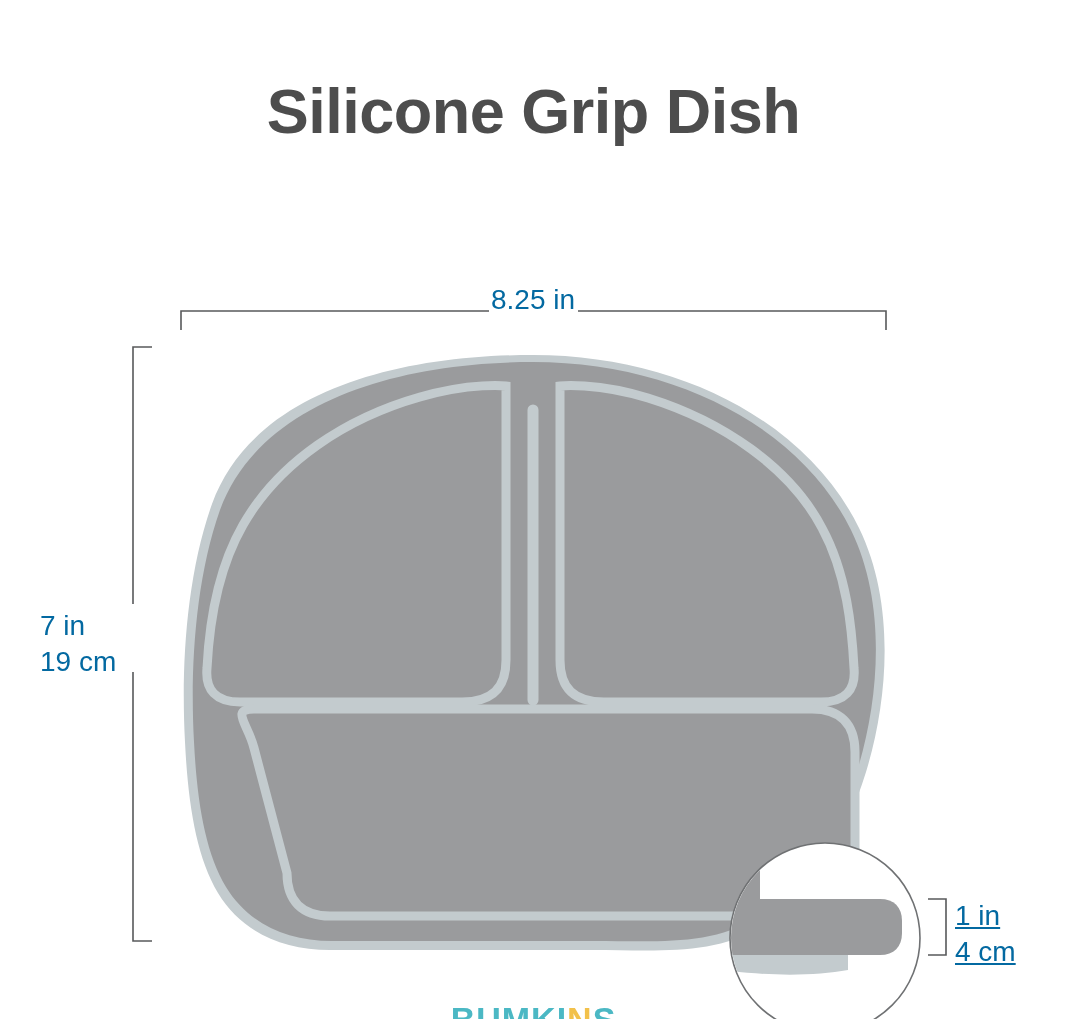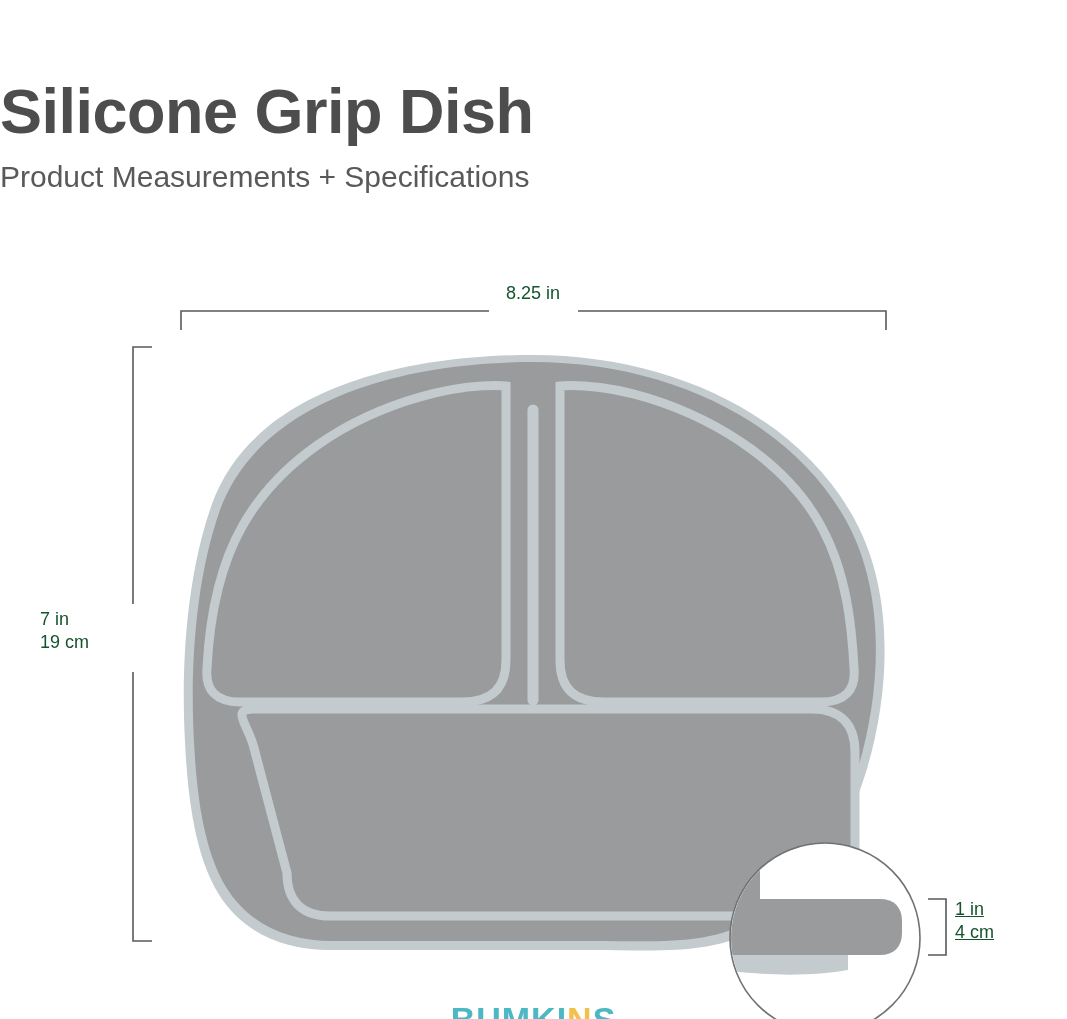--- a/index.html
+++ b/index.html
@@ -16,20 +16,21 @@
     color: #58595b;
     position: relative;
   }
 
   
   #header {
     position: absolute;
     left: 0;
     top: 0;
     width: 1067px;
+    text-align: center;
   }
   #page-title {
     margin: 0;
     padding-top: 78px;
     font-size: 63px;
     font-weight: bold;
     letter-spacing: -0.5px;
     line-height: 1.05;
     color: #4d4d4d;
   }
@@ -52,23 +53,23 @@
   }
   #diagram svg {
     display: block;
     width: 1067px;
     height: 1019px;
   }
 
   
   .dim-label {
     position: absolute;
-    font-size: 18px;
+    font-size: 28px;
     line-height: 1.28;
-    color: #14532d;
+    color: #0369a1;
     white-space: nowrap;
     text-align: center;
   }
   #width-label {
     left: 448px;
     top: 282px;
     width: 170px;
   }
   #height-label {
     left: 40px;
@@ -102,21 +103,20 @@
     line-height: 34px;
     color: #4bb8c4;
   }
   #brand-logo-text .accent { color: #f2c14b; }
 </style>
 </head>
 <body>
 
 <div id="header">
   <h1 id="page-title">Silicone Grip Dish</h1>
-  <h2 id="page-subtitle">Product Measurements + Specifications</h2>
 </div>
 
 <div id="diagram">
   <svg viewBox="0 0 1067 1019" xmlns="http://www.w3.org/2000/svg">
 
     <g fill="none" stroke="#58595b" stroke-width="1.6">
       <path d="M181,330 L181,311 L489,311"></path>
       <path d="M578,311 L886,311 L886,330"></path>
     </g>
 

